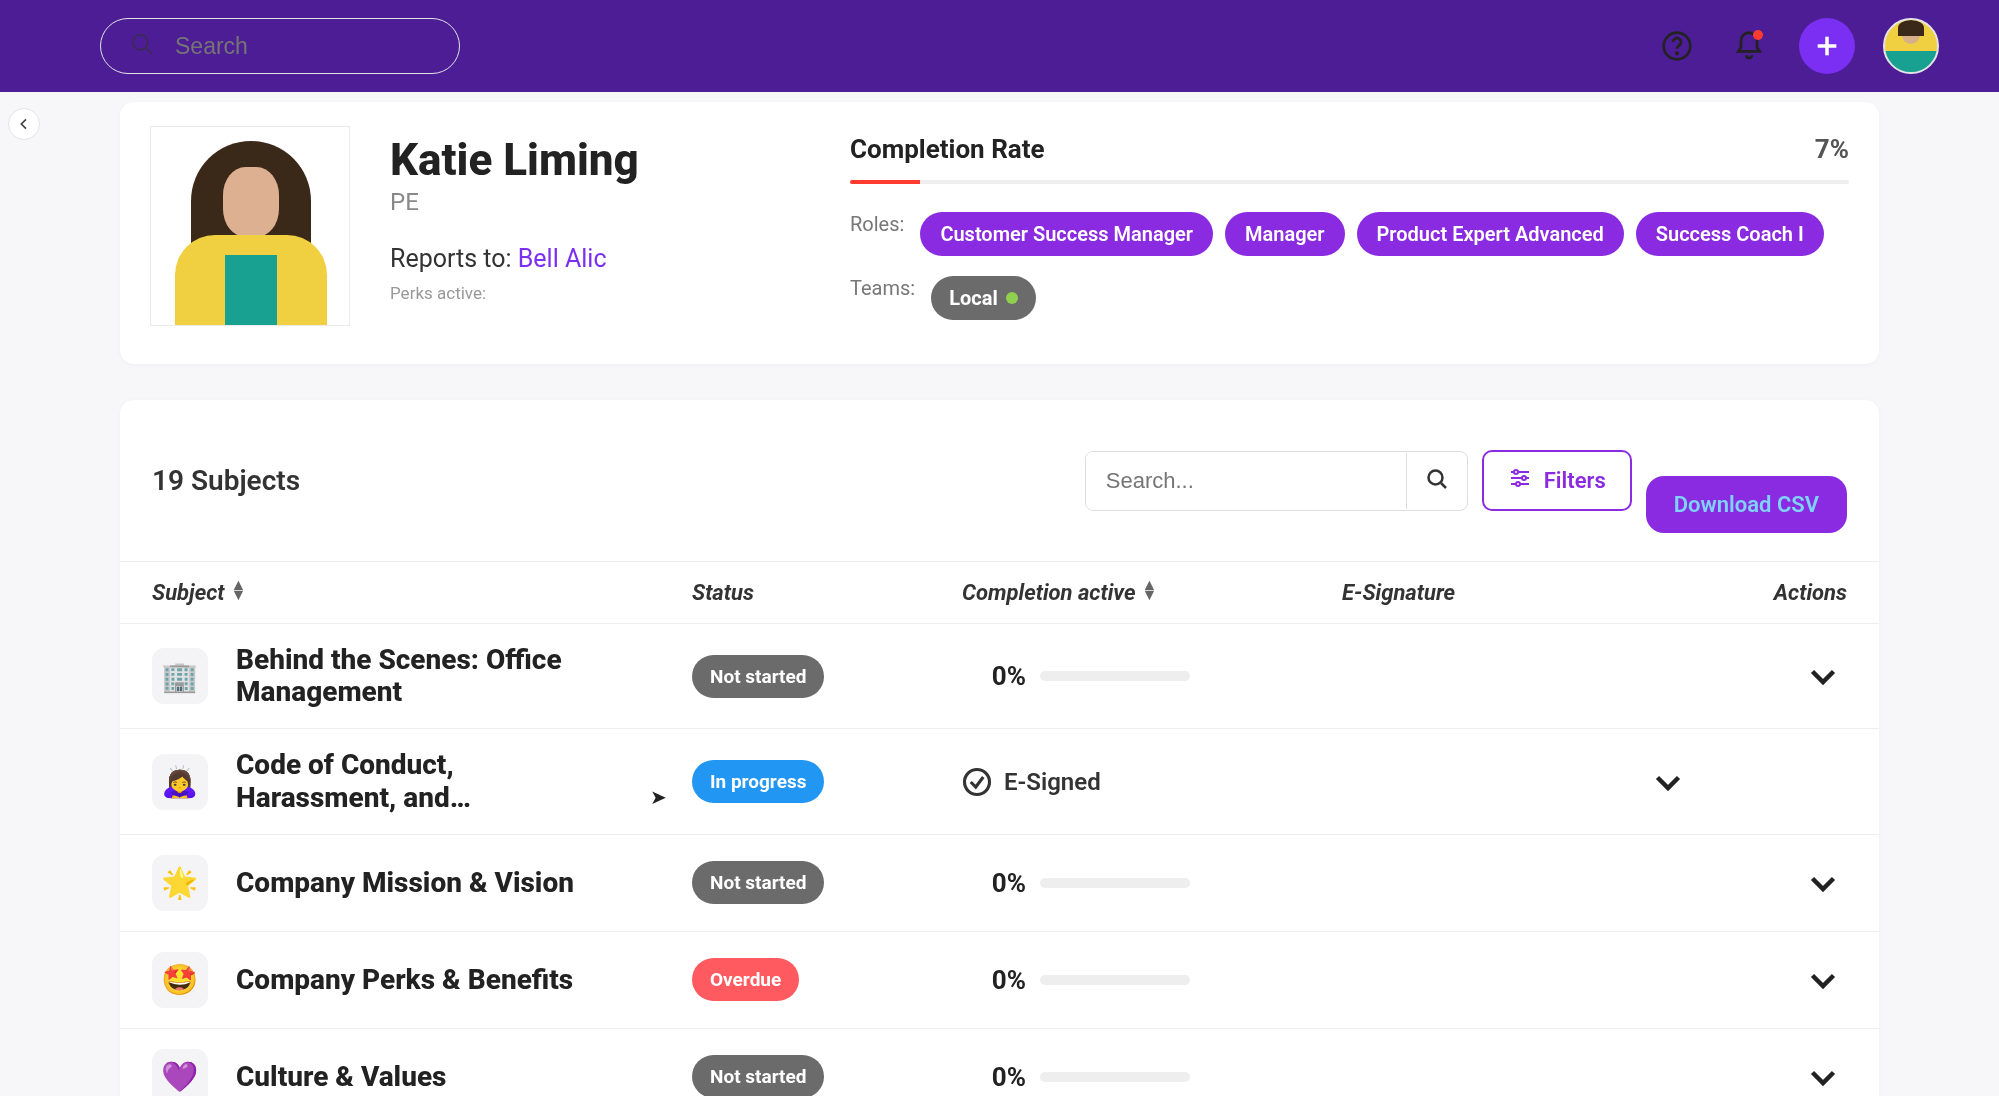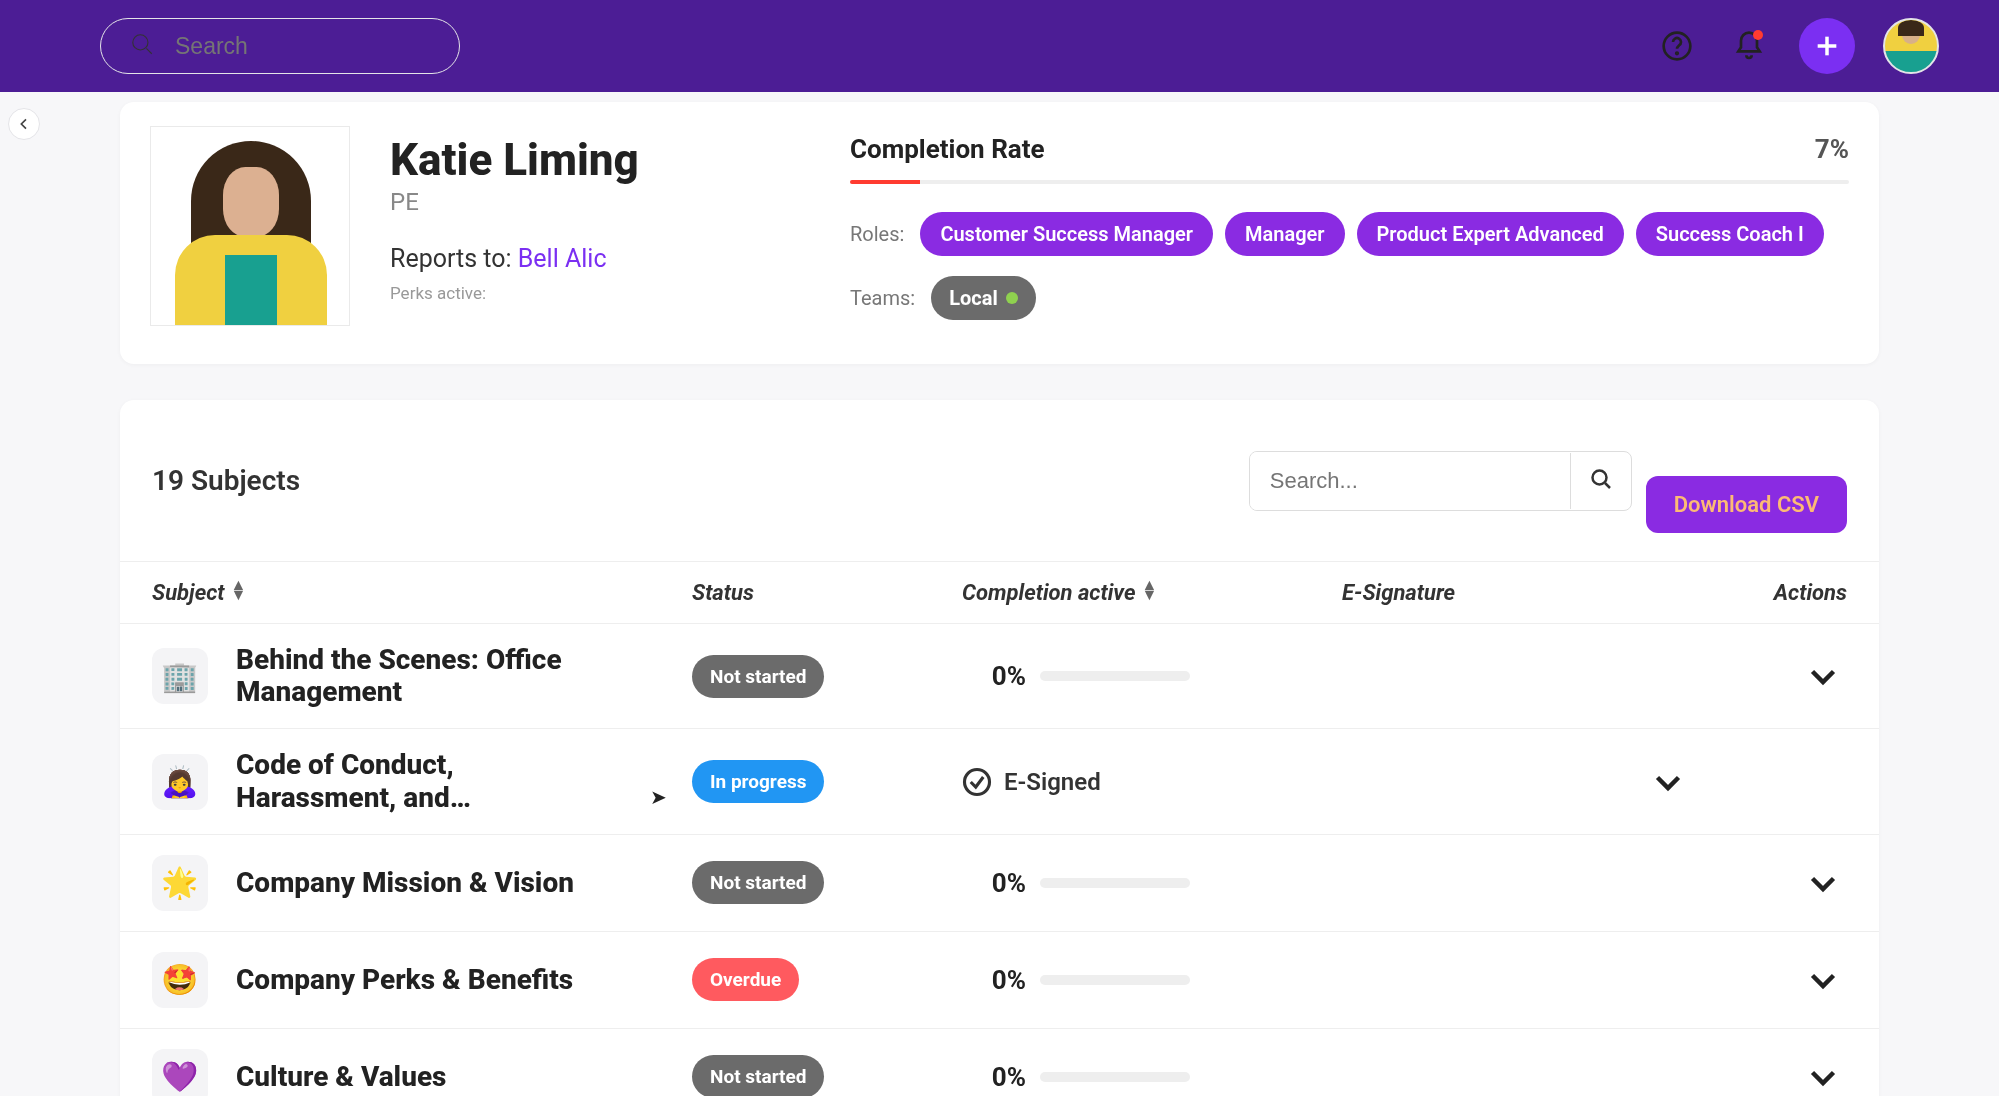--- a/index.html
+++ b/index.html
@@ -87,21 +87,21 @@
 .profile-sub { font-size: 24px; color: #888; margin-bottom: 28px;}
 .reports { font-size: 25px; color: #333; margin-bottom: 10px;}
 .reports a { color: #7b2ff2; text-decoration: none;}
 .last-active { font-size: 17px; color: #999;}
 .profile-right { flex: 1; padding-top: 8px; }
 .comp-row { display: flex; justify-content: space-between; align-items: baseline; margin-bottom: 16px;}
 .comp-label { font-size: 26px; font-weight: 700;}
 .comp-val { font-size: 26px; font-weight: 700; color: #555;}
 .comp-bar { height: 4px; background: #eee; border-radius: 4px; margin-bottom: 28px; overflow: hidden;}
 .comp-fill { height: 100%; background: #ff3b30; width: 7%;}
-.tag-row { display: flex; align-items: center; gap: 12px; margin-bottom: 20px; flex-wrap: wrap;}
+.tag-row { display: flex; gap: 12px; margin-bottom: 20px; flex-wrap: wrap;}
 .tag-label { font-size: 20px; color: #777; margin-right: 4px;}
 .role-pill {
   background: #8a2be2; color: #fff; padding: 10px 20px; border-radius: 100px;
   font-size: 20px; font-weight: 600;
 }
 .team-pill {
   background: #6b6b6b; color: #fff; padding: 10px 18px; border-radius: 100px;
   font-size: 20px; font-weight: 700; display: inline-flex; align-items: center; gap: 8px;
 }
 .team-dot { width: 12px; height: 12px; background: #8fd14f; border-radius: 50%; }
@@ -123,21 +123,21 @@
   border-left: 1px solid #ddd; padding: 14px 18px; cursor: pointer;
 }
 .subj-search-btn svg { width: 24px; height: 24px; stroke: #333; fill: none; stroke-width: 2.5;}
 .filters-btn {
   display: flex; align-items: center; gap: 12px; border: 2px solid #8a2be2;
   color: #8a2be2; padding: 14px 24px; border-radius: 10px; font-size: 22px;
   font-weight: 600; cursor: pointer; margin-right: 14px;
 }
 .filters-btn svg { width: 24px; height: 24px; stroke: #8a2be2; fill: none; stroke-width: 2;}
 .download-btn {
-  background: #8a2be2; color: #fdba74; padding: 16px 28px; border-radius: 12px;
+  background: #8a2be2; color: #7dd3fc; padding: 16px 28px; border-radius: 18px;
   font-size: 22px; font-weight: 600; cursor: pointer; margin-top: 48px;
 }
 
 
 .thead, .trow {
   display: grid;
   grid-template-columns: 540px 270px 380px 350px 1fr;
   align-items: center;
   padding: 18px 32px;
 }
@@ -272,20 +272,33 @@
       <div class="subjects-title">19 Subjects</div>
       <div class="subj-search">
         <input type="text" placeholder="Search..." style="">
         <div class="subj-search-btn">
           <svg viewBox="0 0 24 24">
               <circle cx="10.5" cy="10.5" r="7"></circle>
               <line x1="16" y1="16" x2="21" y2="21"></line>
             </svg>
         </div>
       </div>
+      <div class="filters-btn">
+        <span>
+          <svg viewBox="0 0 24 24">
+              <line x1="3" y1="6" x2="21" y2="6"></line>
+              <line x1="3" y1="12" x2="21" y2="12"></line>
+              <line x1="3" y1="18" x2="21" y2="18"></line>
+              <circle cx="8" cy="6" r="2" fill="#fff"></circle>
+              <circle cx="16" cy="12" r="2" fill="#fff"></circle>
+              <circle cx="10" cy="18" r="2" fill="#fff"></circle>
+            </svg>
+        </span>
+        <span>Filters</span>
+      </div>
       <div class="download-btn">Download CSV</div>
     </div>
 
     <div class="thead">
       <div><span>Subject</span><span class="sort-ic">▲<br>▼</span></div>
       <div>Status</div>
       <div><span>Completion active</span><span class="sort-ic">▲<br>▼</span></div>
       <div>E-Signature</div>
       <div class="actions-h">Actions</div>
     </div>

